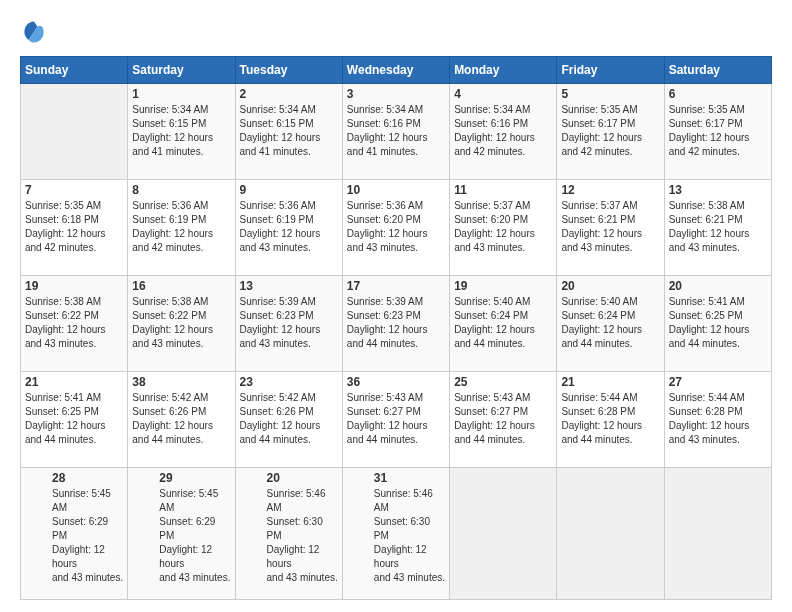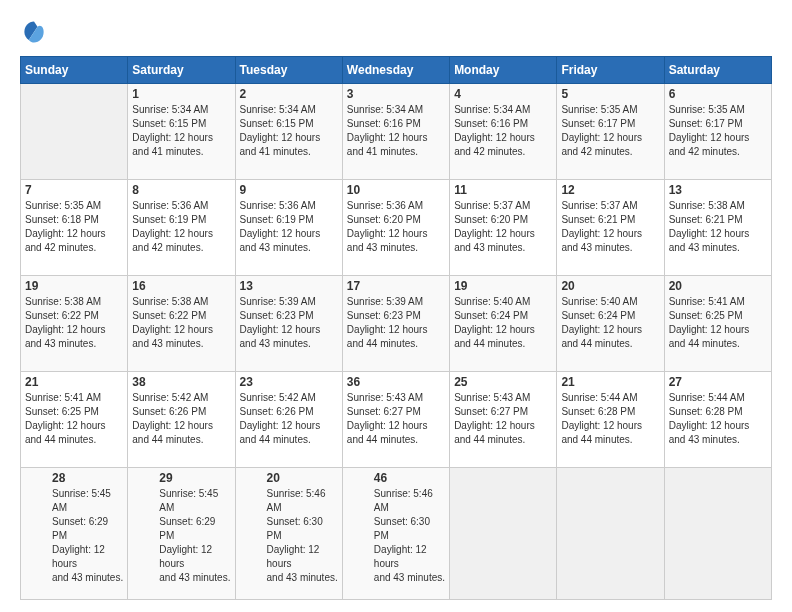--- a/index.html
+++ b/index.html
@@ -357,21 +357,21 @@
 and 43 minutes.</div>
           </td>
           <td>
             <span class="day-number">20</span>
             <div class="day-info" style="white-space: pre-line;">Sunrise: 5:46 AM
 Sunset: 6:30 PM
 Daylight: 12 hours
 and 43 minutes.</div>
           </td>
           <td>
-            <span class="day-number">46</span>
+            <span class="day-number">31</span>
             <div class="day-info" style="white-space: pre-line;">Sunrise: 5:46 AM
 Sunset: 6:30 PM
 Daylight: 12 hours
 and 43 minutes.</div>
           </td>
           <td class="empty-cell"></td>
           <td class="empty-cell"></td>
           <td class="empty-cell"></td>
         </tr>
       </tbody>

